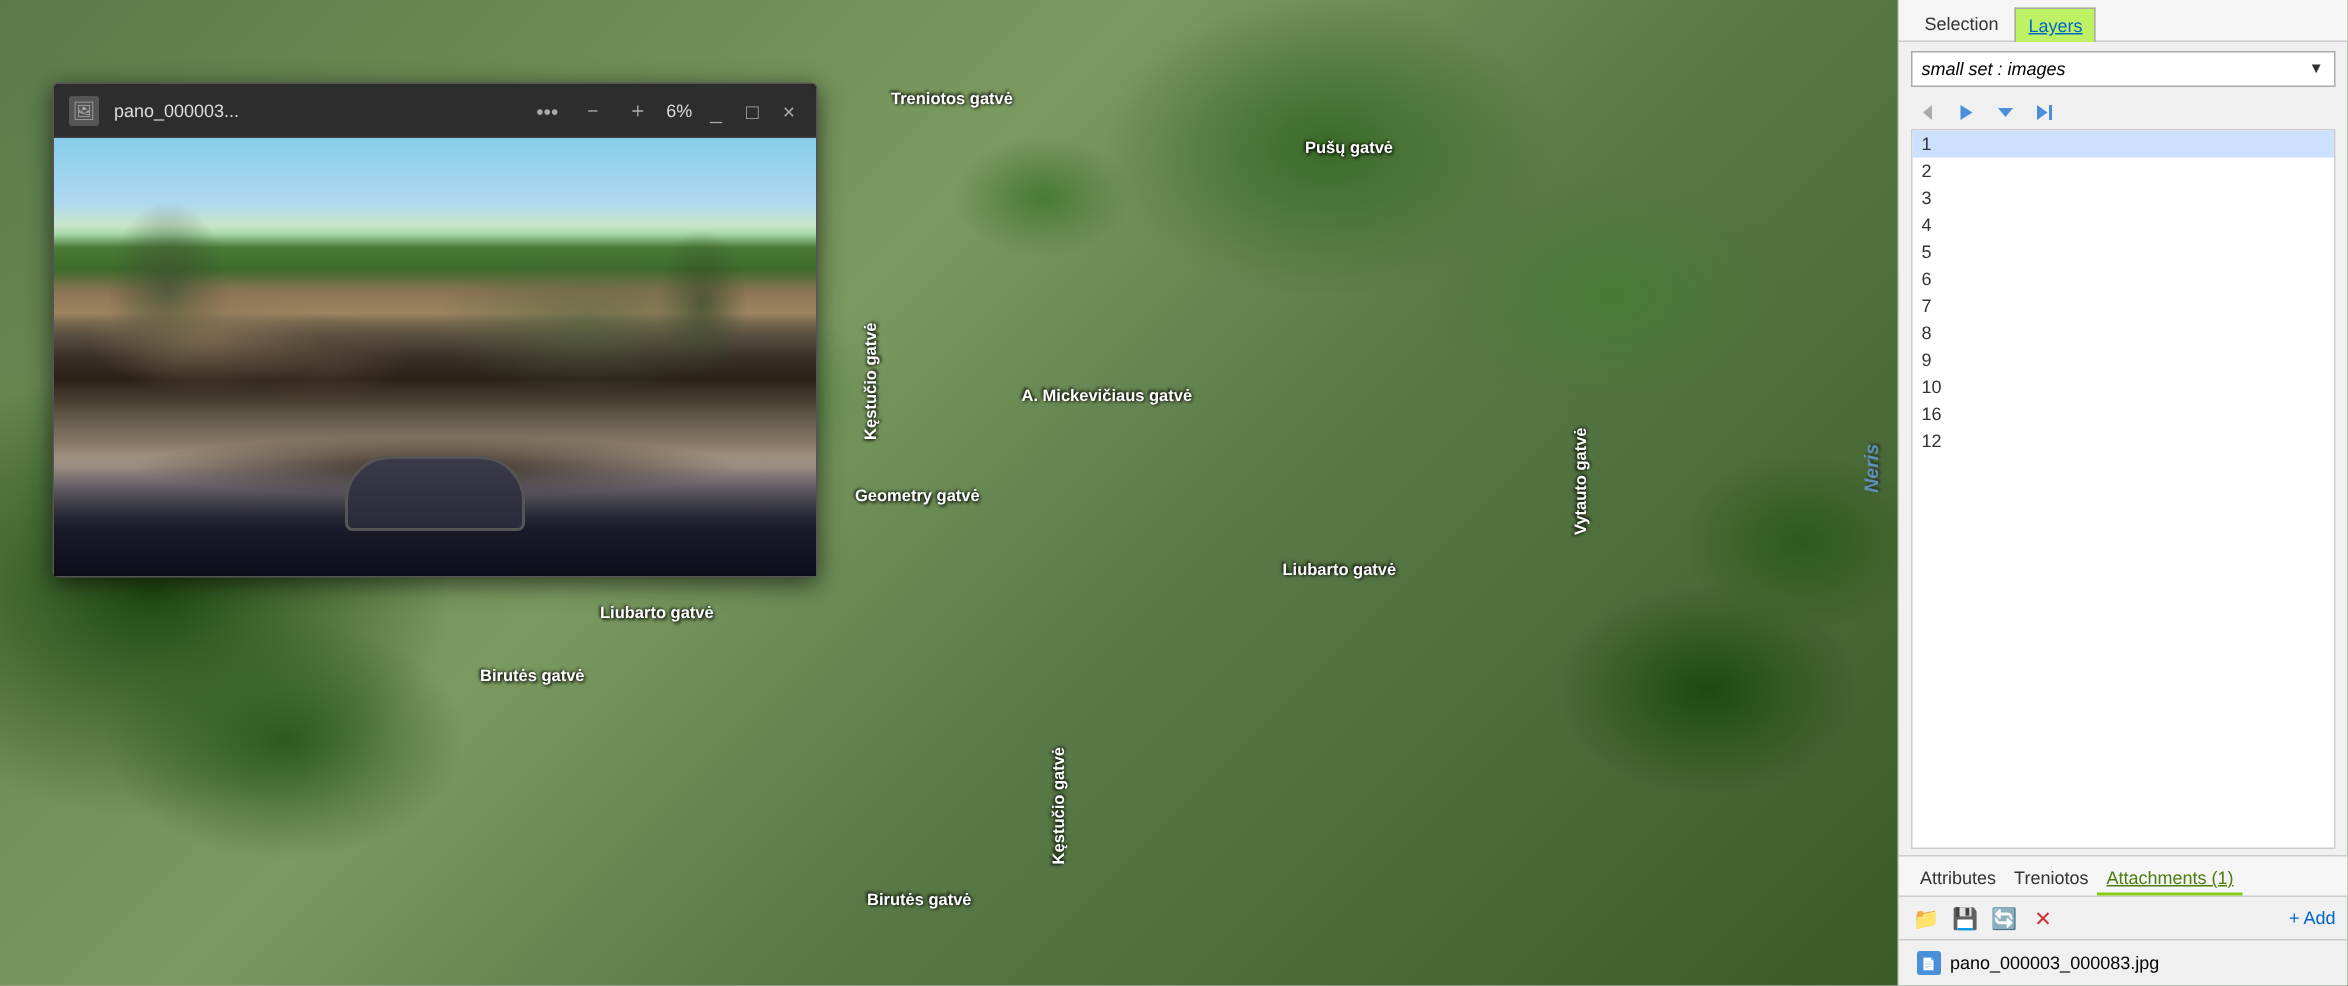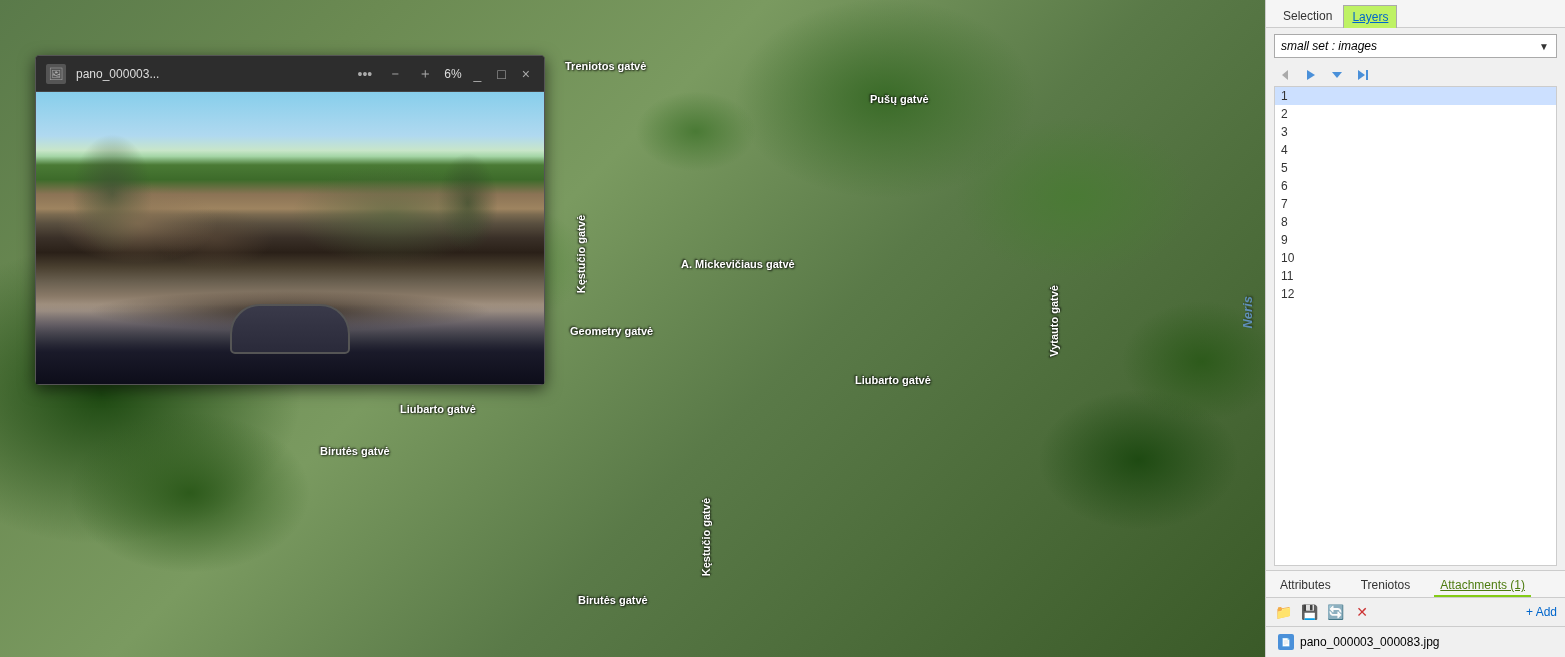--- a/index.html
+++ b/index.html
@@ -243,21 +243,21 @@
       cursor: pointer;
     }
     .list-item.selected { background: #cce0ff; }
 
     
     #bottom-tabs {
       display: flex;
       padding: 4px 8px 0;
       border-top: 1px solid #ccc;
       border-bottom: 1px solid #ccc;
-      gap: 18px;
+      gap: 0;
       background: #f5f5f5;
     }
     .bottom-tab {
       font-size: 12px;
       color: #333;
       padding: 3px 6px;
       cursor: pointer;
     }
     .bottom-tab.active-underline {
       color: #4d7c0f;
@@ -470,21 +470,21 @@
       <circle cx="1065" cy="206" r="5"></circle>
       <circle cx="1065" cy="345" r="5"></circle>
       <circle cx="1155" cy="88" r="5"></circle>
       <circle cx="670" cy="325" r="5"></circle>
       <circle cx="950" cy="345" r="5"></circle>
       <circle cx="1050" cy="380" r="5"></circle>
       <circle cx="1230" cy="395" r="5"></circle>
     </g>
   </svg>
 
-  <span class="map-label" style="left:565px; top:60px;">Treniotos gatvė</span>
+  <span class="map-label" style="left:594px; top:60px;">Treniotos gatvė</span>
   <span class="map-label" style="left:870px; top:93px;">Pušų gatvė</span>
   <span class="map-label" style="left:575px; top:215px; writing-mode:vertical-rl; transform:rotate(180deg);">Kęstučio gatvė</span>
   <span class="map-label" style="left:681px; top:258px;">A. Mickevičiaus gatvė</span>
   <span class="map-label" style="left:1048px; top:285px; writing-mode:vertical-rl; transform:rotate(180deg);">Vytauto gatvė</span>
   <span class="map-label" style="left:570px; top:325px;">Geometry gatvė</span>
   <span class="map-label" style="left:855px; top:374px;">Liubarto gatvė</span>
   <span class="map-label" style="left:400px; top:403px;">Liubarto gatvė</span>
   <span class="map-label" style="left:320px; top:445px;">Birutės gatvė</span>
   <span class="map-label" style="left:700px; top:498px; writing-mode:vertical-rl; transform:rotate(180deg);">Kęstučio gatvė</span>
   <span class="map-label" style="left:578px; top:594px;">Birutės gatvė</span>
@@ -557,21 +557,21 @@
     <div class="list-item selected">1</div>
     <div class="list-item">2</div>
     <div class="list-item">3</div>
     <div class="list-item">4</div>
     <div class="list-item">5</div>
     <div class="list-item">6</div>
     <div class="list-item">7</div>
     <div class="list-item">8</div>
     <div class="list-item">9</div>
     <div class="list-item">10</div>
-    <div class="list-item">11</div>
+    <div class="list-item">16</div>
     <div class="list-item">12</div>
   </div>
 
   <div id="bottom-tabs">
     <span class="bottom-tab">Attributes</span>
     <span class="bottom-tab">Treniotos</span>
     <span class="bottom-tab active-underline">Attachments (1)</span>
   </div>
 
   <div id="attach-toolbar">

